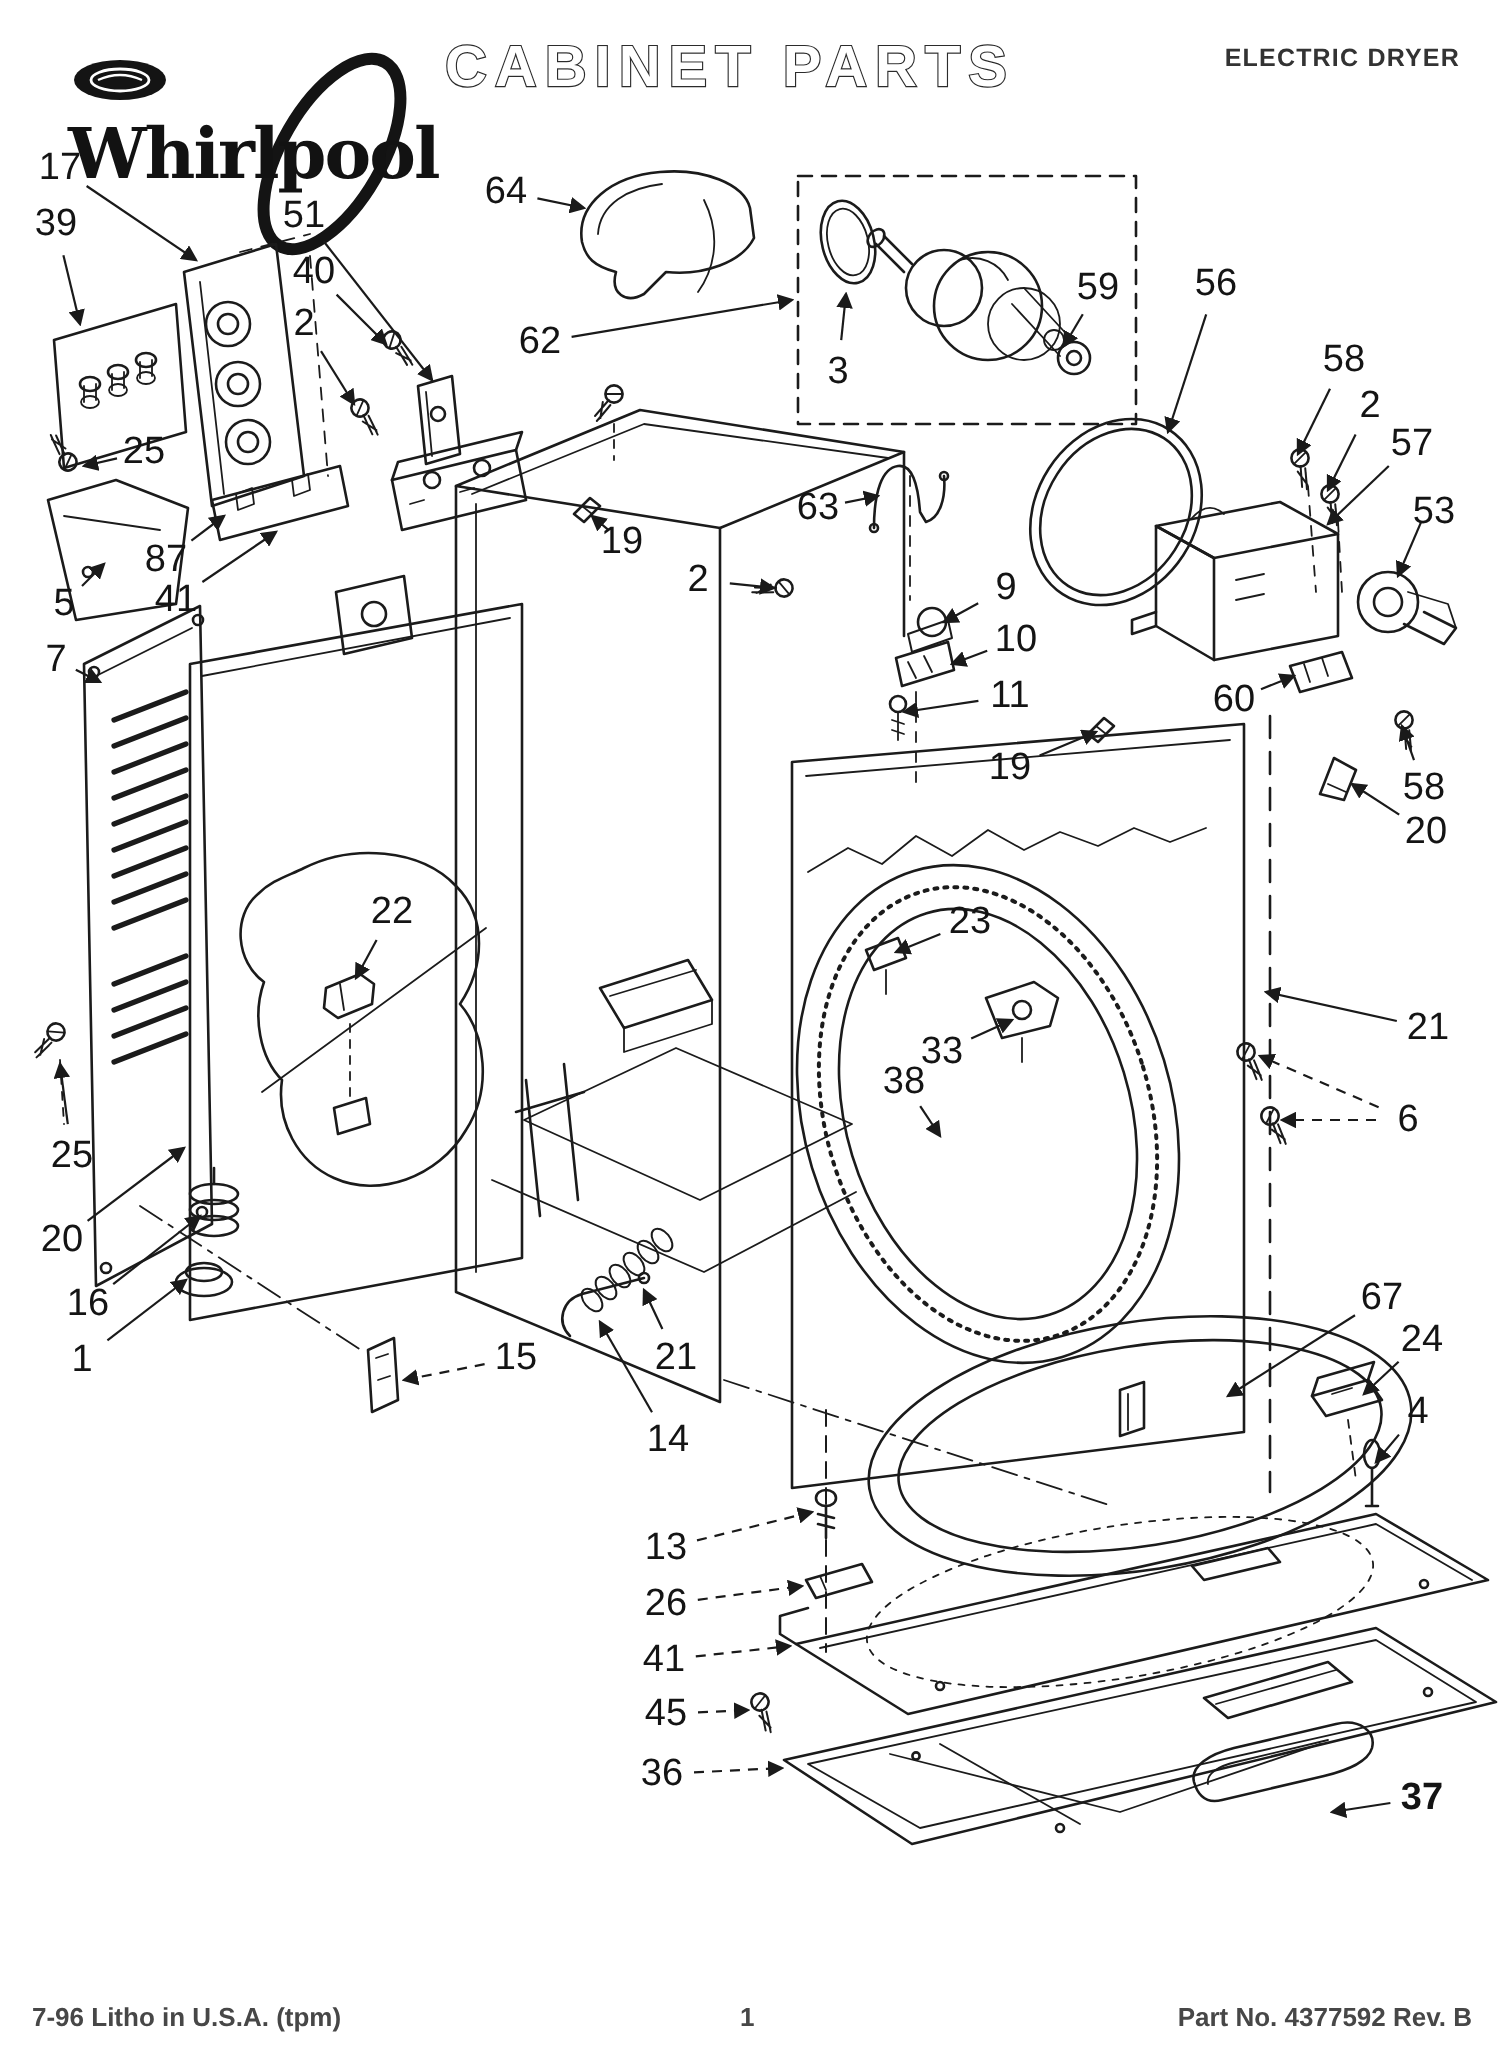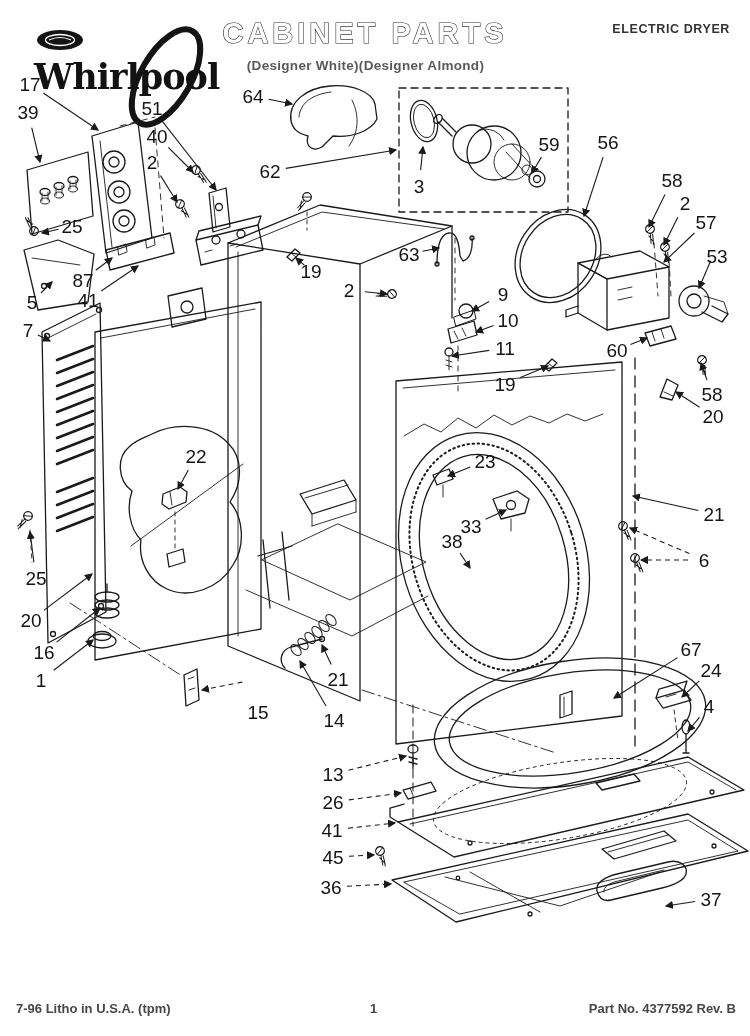--- a/index.html
+++ b/index.html
@@ -43,21 +43,20 @@
     <ellipse cx="44" cy="21" rx="14.5" ry="5.5" fill="none" stroke="#ffffff" stroke-width="1.4"></ellipse>
     <path d="M33,21 q11,-5 22,0" fill="none" stroke="#ffffff" stroke-width="1.2"></path>
     <text x="18" y="70" class="logo-text">Whirlpool</text>
   </svg>
 </div>
 
 <div class="abs" id="title-block">
   <svg width="375" height="36" viewBox="0 0 375 36">
     <text x="187" y="27" text-anchor="middle" class="outline-title">CABINET PARTS</text>
   </svg>
-  <div class="finish-line">(Designer White)(Designer Almond)</div>
 </div>
 
 <div class="abs" id="category">ELECTRIC DRYER</div>
 
 <svg class="abs" id="art" width="750" height="1036" viewBox="0 0 750 1036">
   <defs>
     <marker id="arr" viewBox="0 0 10 10" refX="8.5" refY="5" markerWidth="7.5" markerHeight="7.5" orient="auto">
       <path d="M0,0 L10,5 L0,10 z" fill="#1a1a1a"></path>
     </marker>
     <g id="scr">
@@ -398,29 +397,29 @@
     <div class="callout" style="left: 196px; top: 456px;">22</div>
     <div class="callout" style="left: 485px; top: 461px;">23</div>
     <div class="callout" style="left: 471px; top: 526px;">33</div>
     <div class="callout" style="left: 452px; top: 541px;">38</div>
     <div class="callout" style="left: 714px; top: 514px;">21</div>
     <div class="callout" style="left: 704px; top: 560px;">6</div>
     <div class="callout" style="left: 36px; top: 578px;">25</div>
     <div class="callout" style="left: 31px; top: 620px;">20</div>
     <div class="callout" style="left: 44px; top: 652px;">16</div>
     <div class="callout" style="left: 41px; top: 680px;">1</div>
-    <div class="callout" style="left: 258px; top: 679px; margin-top: 33px;">15</div>
+    <div class="callout" style="left: 258px; top: 679px;">15</div>
     <div class="callout" style="left: 338px; top: 679px;">21</div>
     <div class="callout" style="left: 334px; top: 720px;">14</div>
     <div class="callout" style="left: 333px; top: 774px;">13</div>
     <div class="callout" style="left: 333px; top: 802px;">26</div>
     <div class="callout" style="left: 332px; top: 830px;">41</div>
     <div class="callout" style="left: 333px; top: 857px;">45</div>
     <div class="callout" style="left: 331px; top: 887px;">36</div>
     <div class="callout" style="left: 691px; top: 649px;">67</div>
     <div class="callout" style="left: 711px; top: 670px;">24</div>
     <div class="callout" style="left: 709px; top: 706px;">4</div>
-    <div class="callout" style="left: 711px; top: 899px;">37</div>
+    <div class="callout" style="left: 711px; top: 899px; font-weight: bold;">37</div>
   </div>
 
 <div class="abs footer-item" id="footer-left">7-96 Litho in U.S.A. (tpm)</div>
 <div class="abs footer-item" id="footer-center">1</div>
 <div class="abs footer-item" id="footer-right">Part No. 4377592 Rev. B</div>
 
 </body></html>

